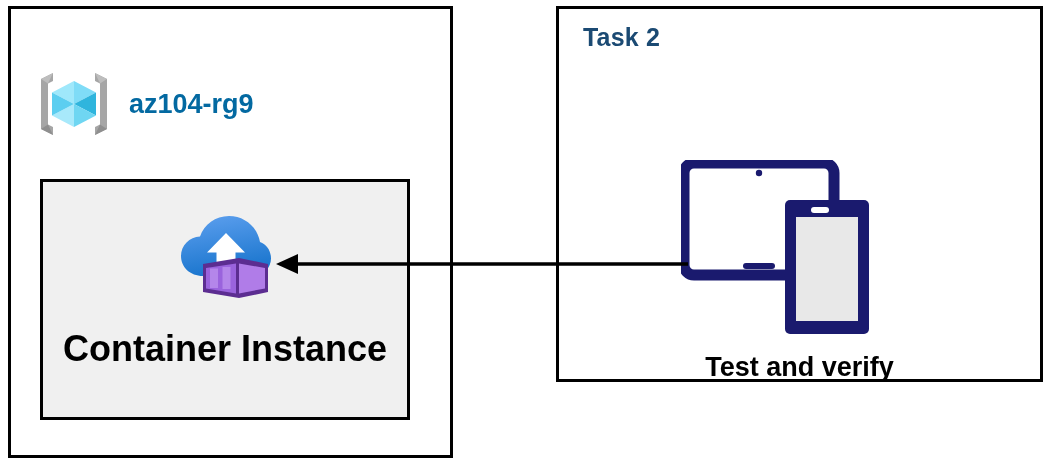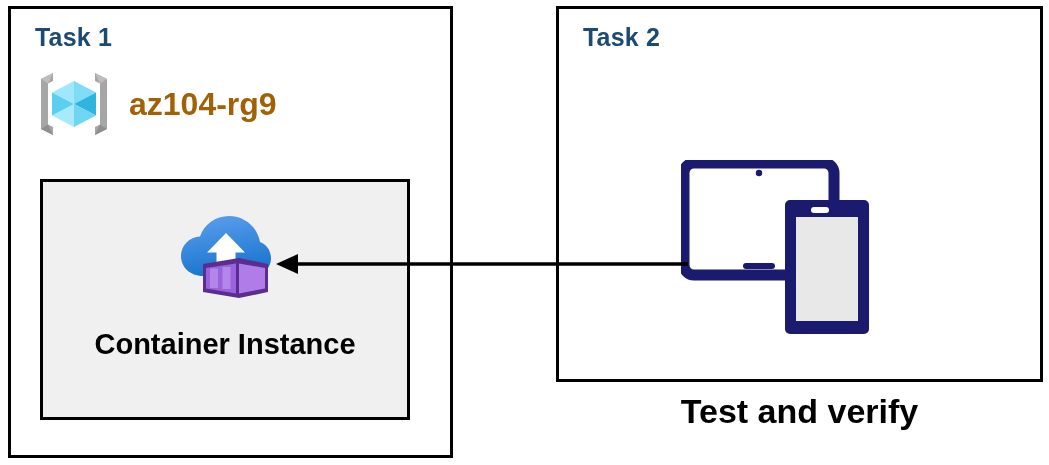--- a/index.html
+++ b/index.html
@@ -50,23 +50,23 @@
   #rg-row {
     position: absolute;
     left: 24px;
     top: 56px;
     display: flex;
     align-items: center;
     gap: 16px;
   }
   #rg-icon { width: 78px; height: 78px; display:block; }
   #rg-name {
-    font-size: 32px;
-    font-weight: bold;
-    color: #a16207;
+    font-size: 27px;
+    font-weight: bold;
+    color: #0369a1;
     white-space: nowrap;
   }
 
   
   #resource-box {
     position: absolute;
     left: 29px;
     top: 170px;
     width: 370px;
     height: 241px;
@@ -82,44 +82,43 @@
     width: 96px;
     height: 96px;
     display: block;
   }
   #aci-label {
     position: absolute;
     left: 0;
     right: 0;
     top: 146px;
     text-align: center;
-    font-size: 29px;
+    font-size: 36px;
     font-weight: bold;
     color: #000000;
   }
 
   
   #devices-icon {
     position: absolute;
     left: 681px;
     top: 160px;
     width: 192px;
     height: 178px;
     display: block;
   }
   #devices-label {
     position: absolute;
     left: 572px;
     top: 352px;
     width: 455px;
     text-align: center;
-    font-size: 34px;
+    font-size: 27px;
     font-weight: bold;
     color: #000000;
-    margin-top: 40px;
   }
 
   
   #connector-arrow {
     position: absolute;
     left: 276px;
     top: 248px;
     width: 412px;
     height: 32px;
     display: block;
@@ -127,21 +126,20 @@
   }
 </style>
 </head>
 <body>
 
 
 
 
 <div id="panel-task1" class="panel">
 
-  <div class="task-label">Task 1</div>
 
   <div id="rg-row">
     <span>
       <svg id="rg-icon" viewBox="0 0 78 78" xmlns="http://www.w3.org/2000/svg">
 
         <g>
           <polygon points="6,14 18,8 18,16 13,18.5 13,59.5 18,62 18,70 6,64" fill="#a6a6a6"></polygon>
           <polygon points="6,14 18,8 13,18.5 6,14" fill="#bdbdbd"></polygon>
           <polygon points="6,64 18,70 13,59.5 6,64" fill="#8f8f8f"></polygon>
         </g>

